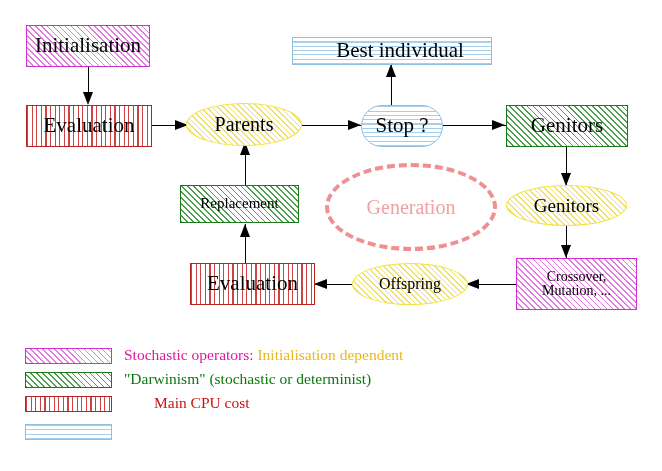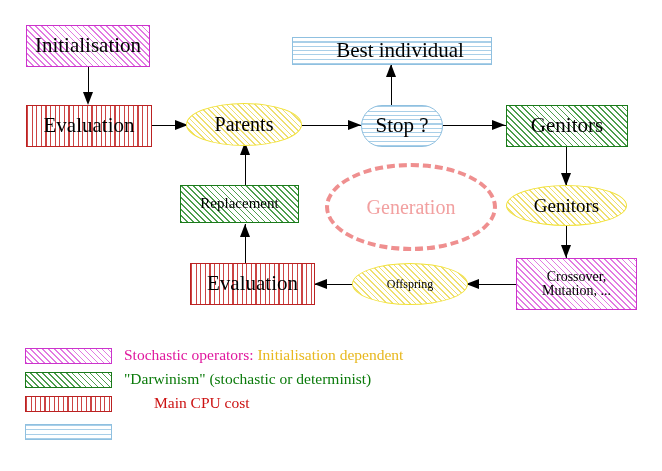--- a/index.html
+++ b/index.html
@@ -181,21 +181,21 @@
 
   <div class="node fill-yellow ellipse" style="left:506px; top:185px; width:121px; height:41px; font-size:19px;">
     <span>Genitors</span>
   </div>
 
   <div class="node fill-magenta" style="left:516px; top:258px; width:121px; height:52px; font-size:14px;">
     <span>Crossover,
 Mutation, ...</span>
   </div>
 
-  <div class="node fill-yellow ellipse" style="left:352px; top:263px; width:116px; height:42px; font-size:12px;align-items:center;">
+  <div class="node fill-yellow ellipse" style="left:352px; top:263px; width:116px; height:42px; font-size:16px;align-items:center;">
     <span>Offspring</span>
   </div>
 
   <div class="node fill-red" style="left:190px; top:263px; width:125px; height:42px; font-size:21px;">
     <span>Evaluation</span>
   </div>
 
   <div class="node fill-green" style="left:180px; top:185px; width:119px; height:38px; font-size:15px;">
     <span>Replacement</span>
   </div>

